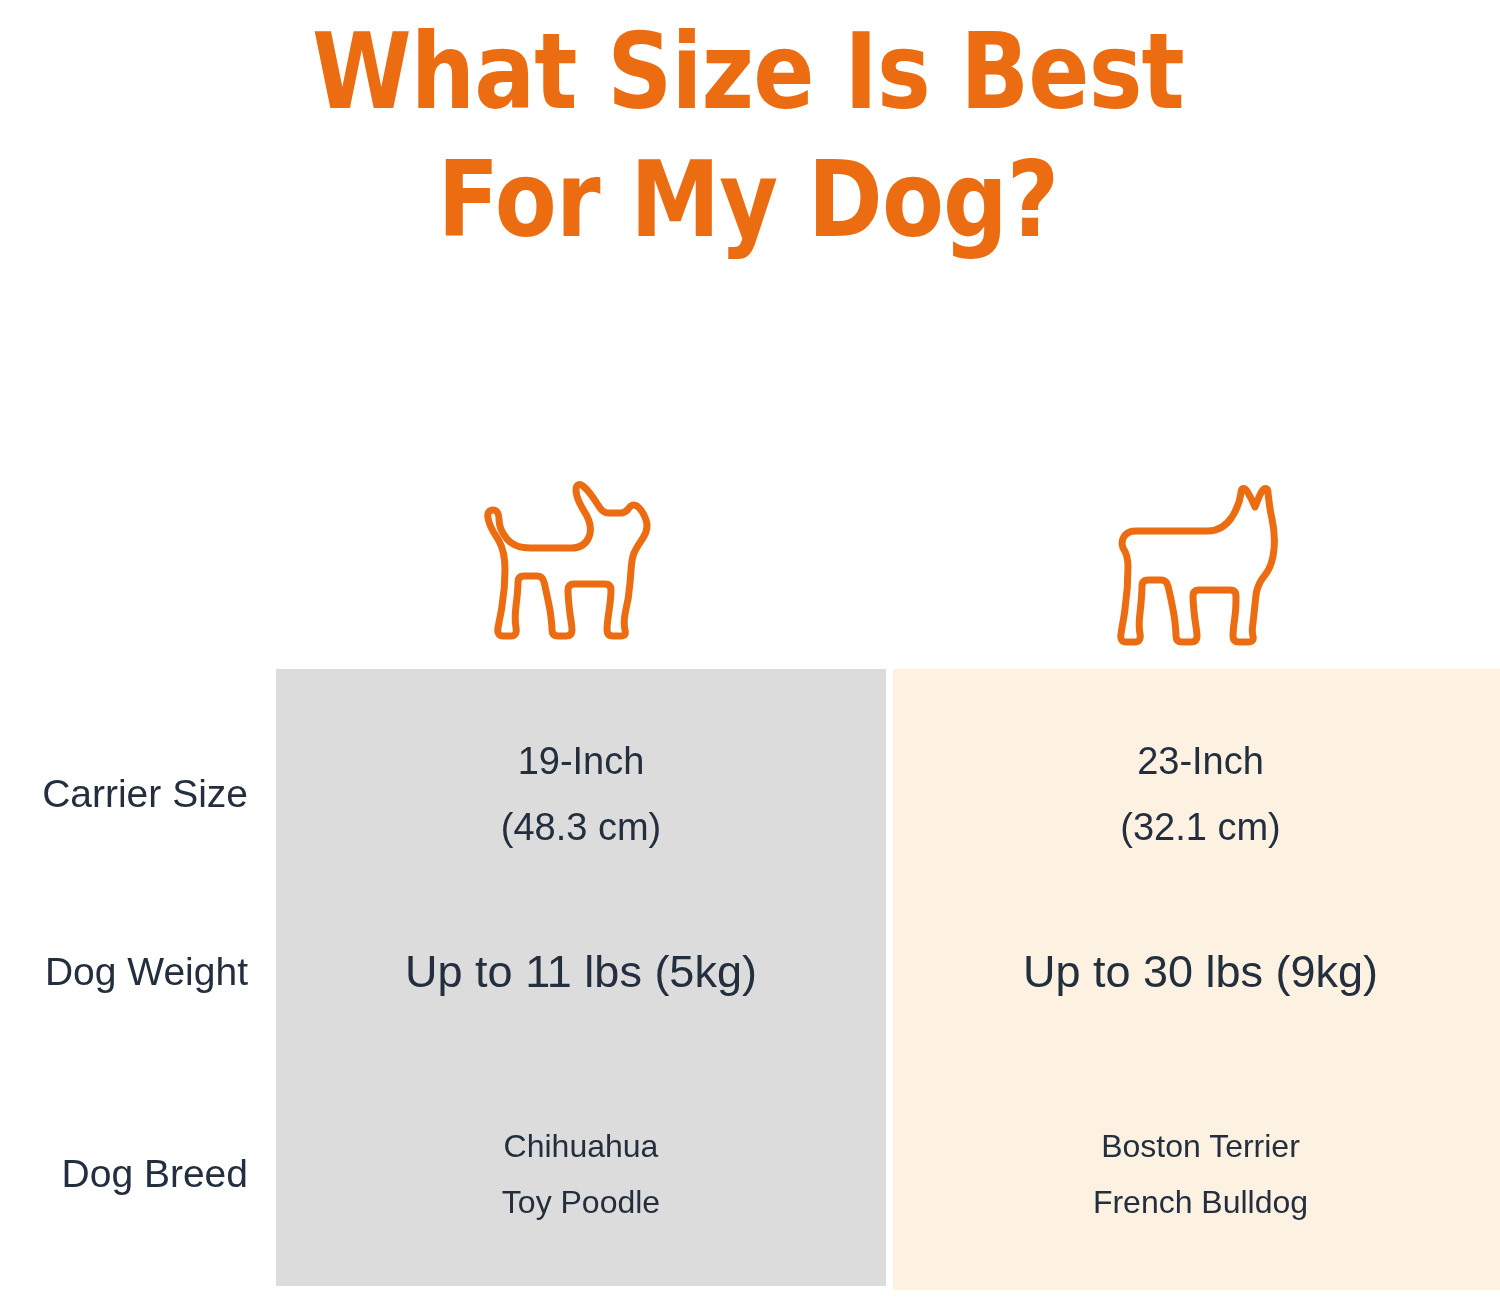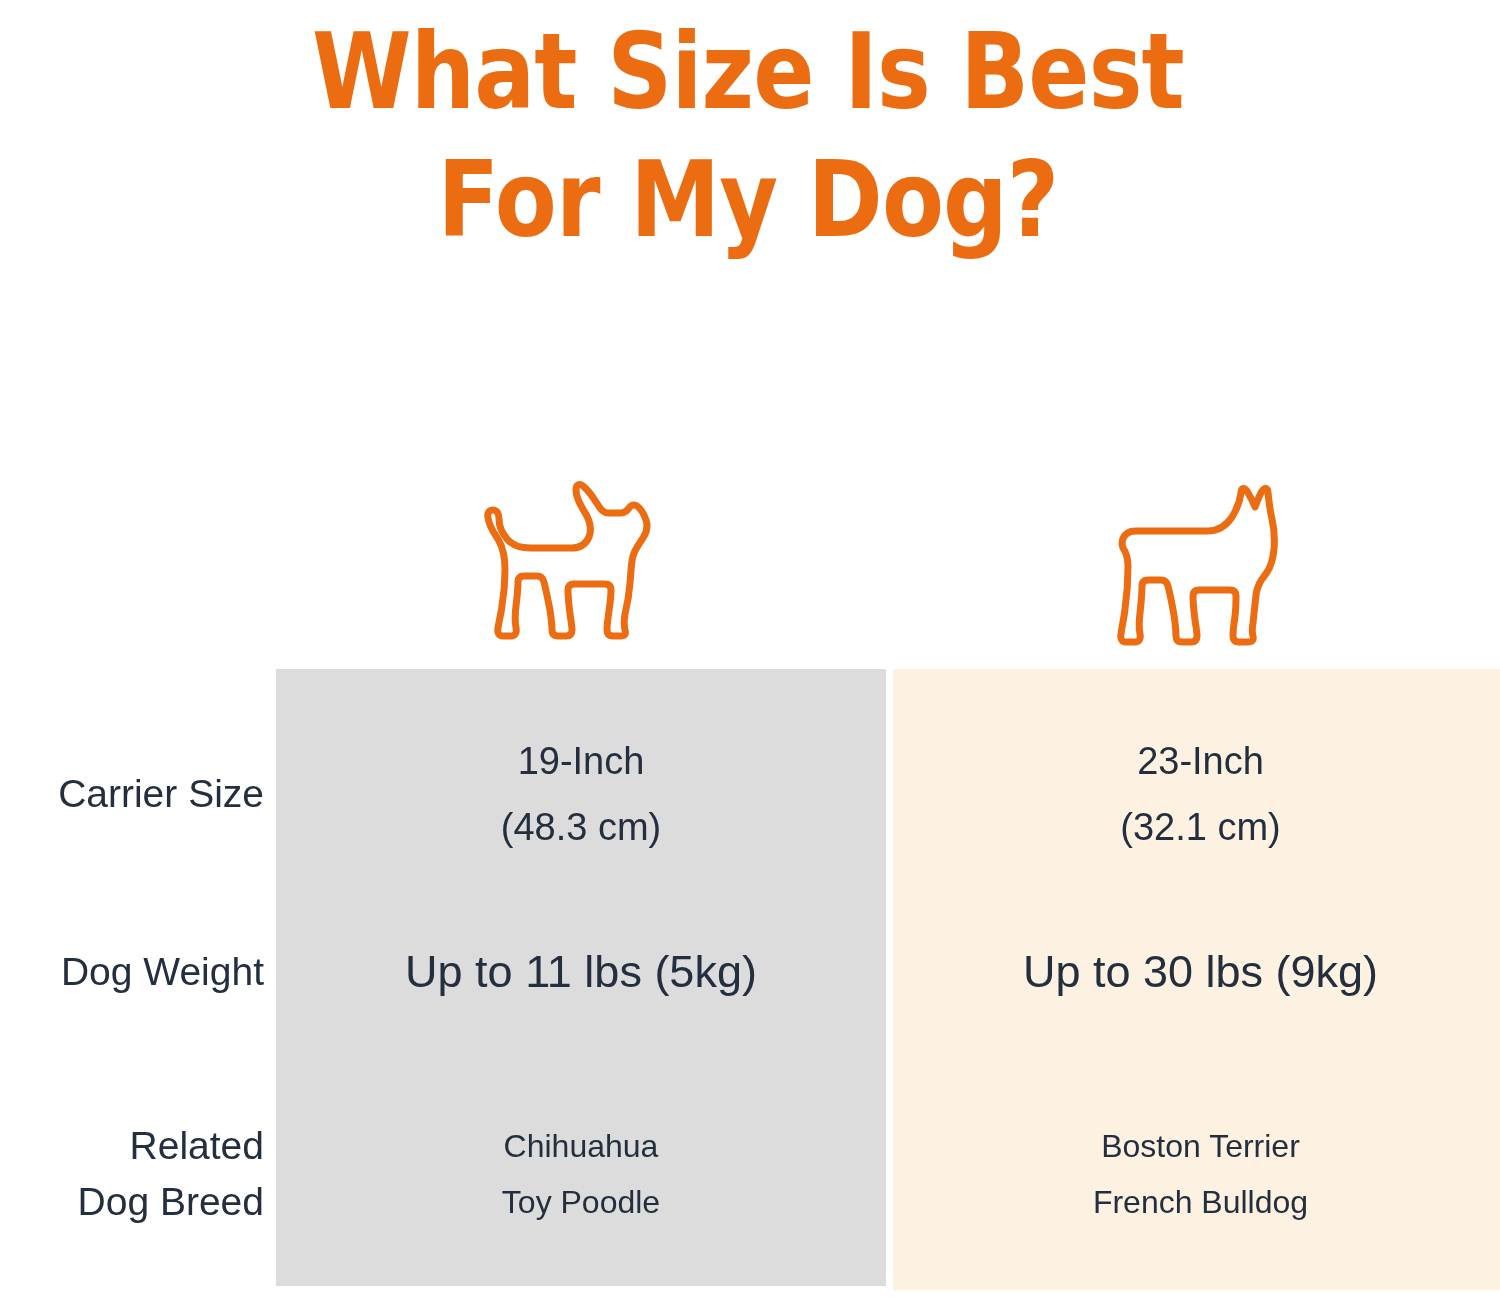--- a/index.html
+++ b/index.html
@@ -86,21 +86,21 @@
     display: flex;
     align-items: center;
   }
   .row-carrier { top: 40px;  height: 170px; }
   .row-weight  { top: 248px; height: 110px; }
   .row-breed   { top: 420px; height: 170px; }
 
   .cell-label {
     width: 268px;
     box-sizing: border-box;
-    padding-right: 12px;
+    padding-right: 28px;
     text-align: right;
     color: #232F3E;
     font-size: 39px;
     line-height: 56px;
     font-weight: normal;
   }
   .cell-value {
     box-sizing: border-box;
     text-align: center;
     color: #232F3E;
@@ -242,21 +242,20 @@
       <div class="cell-value cell-small v-mid">
         <span class="line">Up to 11 lbs (5kg)</span>
       </div>
       <div class="cell-value cell-large v-mid">
         <span class="line">Up to 30 lbs (9kg)</span>
       </div>
     </div>
 
     <div class="row row-breed">
       <div class="cell-label">
-        <span class="line">Related</span>
         <span class="line">Dog Breed</span>
       </div>
       <div class="cell-value cell-small v-sm">
         <span class="line">Chihuahua</span>
         <span class="line">Toy Poodle</span>
       </div>
       <div class="cell-value cell-large v-sm">
         <span class="line">Boston Terrier</span>
         <span class="line">French Bulldog</span>
       </div>

